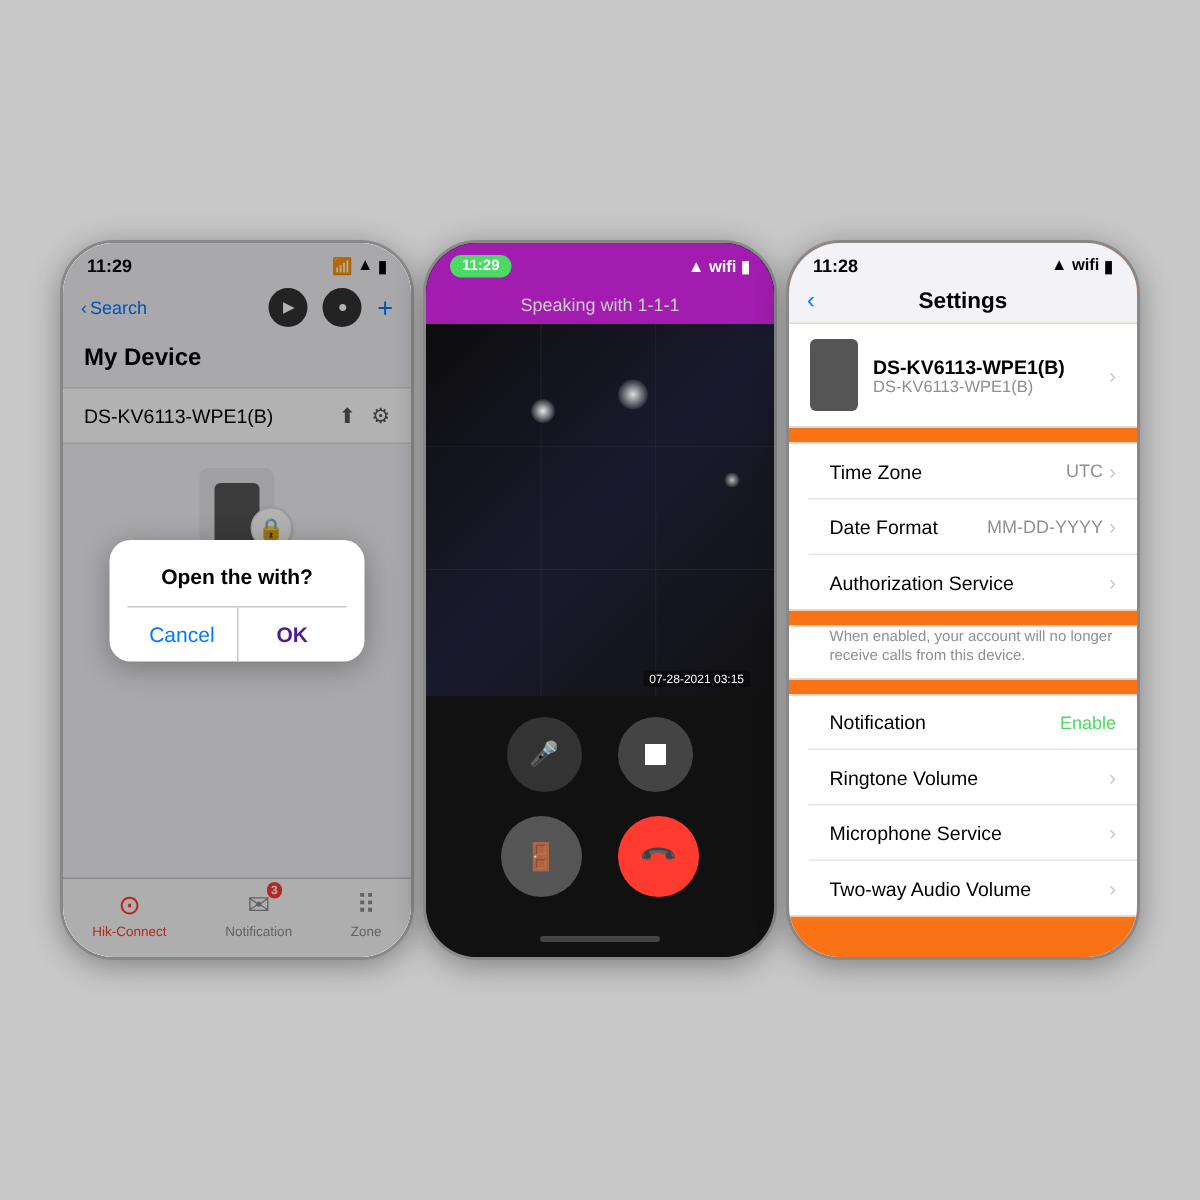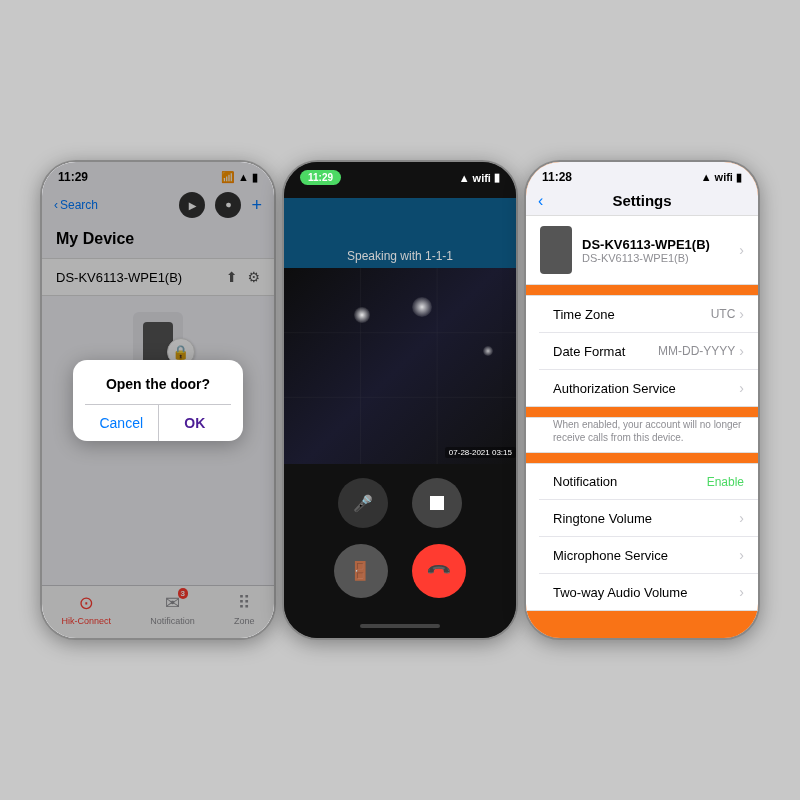--- a/index.html
+++ b/index.html
@@ -165,21 +165,21 @@
 
       <div class="p1-device-preview">
         <div class="p1-device-image">
           <div class="p1-device-inner"></div>
           <div class="p1-lock-btn">🔒</div>
         </div>
       </div>
 
       <div class="p1-dialog-overlay">
         <div class="p1-dialog">
-          <div class="p1-dialog-title">Open the door?</div>
+          <div class="p1-dialog-title">Open the with?</div>
           <div class="p1-dialog-buttons">
             <div class="p1-dialog-btn cancel">Cancel</div>
             <div class="p1-dialog-btn ok">OK</div>
           </div>
         </div>
       </div>
 
       <div class="p1-tabbar">
         <div class="p1-tab active">
           <span class="p1-tab-icon" style="color:#ff3b30;">⊙</span>
@@ -205,39 +205,39 @@
 
       <div class="status-bar dark">
         <span class="status-time" style="background: rgb(76, 217, 100); border-radius: 8px; padding: 2px 8px; color: rgb(255, 255, 255); font-size: 10px;">11:29</span>
         <div class="status-icons" style="color:#fff;">
           <span>▲</span>
           <span>wifi</span>
           <span>▮</span>
         </div>
       </div>
 
-      <div style="background:#0c4a6e;padding:48px 0 4px;text-align:center;margin-top:36px;">
+      <div style="background:#a21caf;padding:32px 0 4px;text-align:center;">
         <span style="font-size:12px;color:#ccc;">Speaking with 1-1-1</span>
       </div>
 
       <div class="p2-video-top">
         <div class="p2-camera-feed">
 
           <svg width="100%" height="100%" style="position:absolute;top:0;left:0;opacity:0.2;">
             <line x1="0" y1="33%" x2="100%" y2="33%" stroke="#666" stroke-width="0.5"></line>
             <line x1="0" y1="66%" x2="100%" y2="66%" stroke="#666" stroke-width="0.5"></line>
             <line x1="33%" y1="0" x2="33%" y2="100%" stroke="#666" stroke-width="0.5"></line>
             <line x1="66%" y1="0" x2="66%" y2="100%" stroke="#666" stroke-width="0.5"></line>
           </svg>
 
           <div class="p2-light" style="width:16px;height:16px;top:20%;left:30%;opacity:0.9;"></div>
           <div class="p2-light" style="width:20px;height:20px;top:15%;left:55%;opacity:0.85;"></div>
           <div class="p2-light" style="width:10px;height:10px;top:40%;right:10%;opacity:0.7;"></div>
 
-          <div style="position:absolute;bottom:6px;right:0;font-size:8px;color:#fff;background:rgba(0,0,0,0.4);padding:1px 4px;border-radius:2px;">07-28-2021 03:15</div>
+          <div style="position:absolute;bottom:6px;right:16px;font-size:8px;color:#fff;background:rgba(0,0,0,0.4);padding:1px 4px;border-radius:2px;">07-28-2021 03:15</div>
         </div>
       </div>
 
       <div class="p2-controls-mid">
         <div class="p2-ctrl-btn dark-btn">
           <span style="font-size:16px;">🎤</span>
         </div>
         <div class="p2-ctrl-btn stop-btn">
           <span style="font-size:14px;background:#fff;width:14px;height:14px;display:block;"></span>
         </div>

